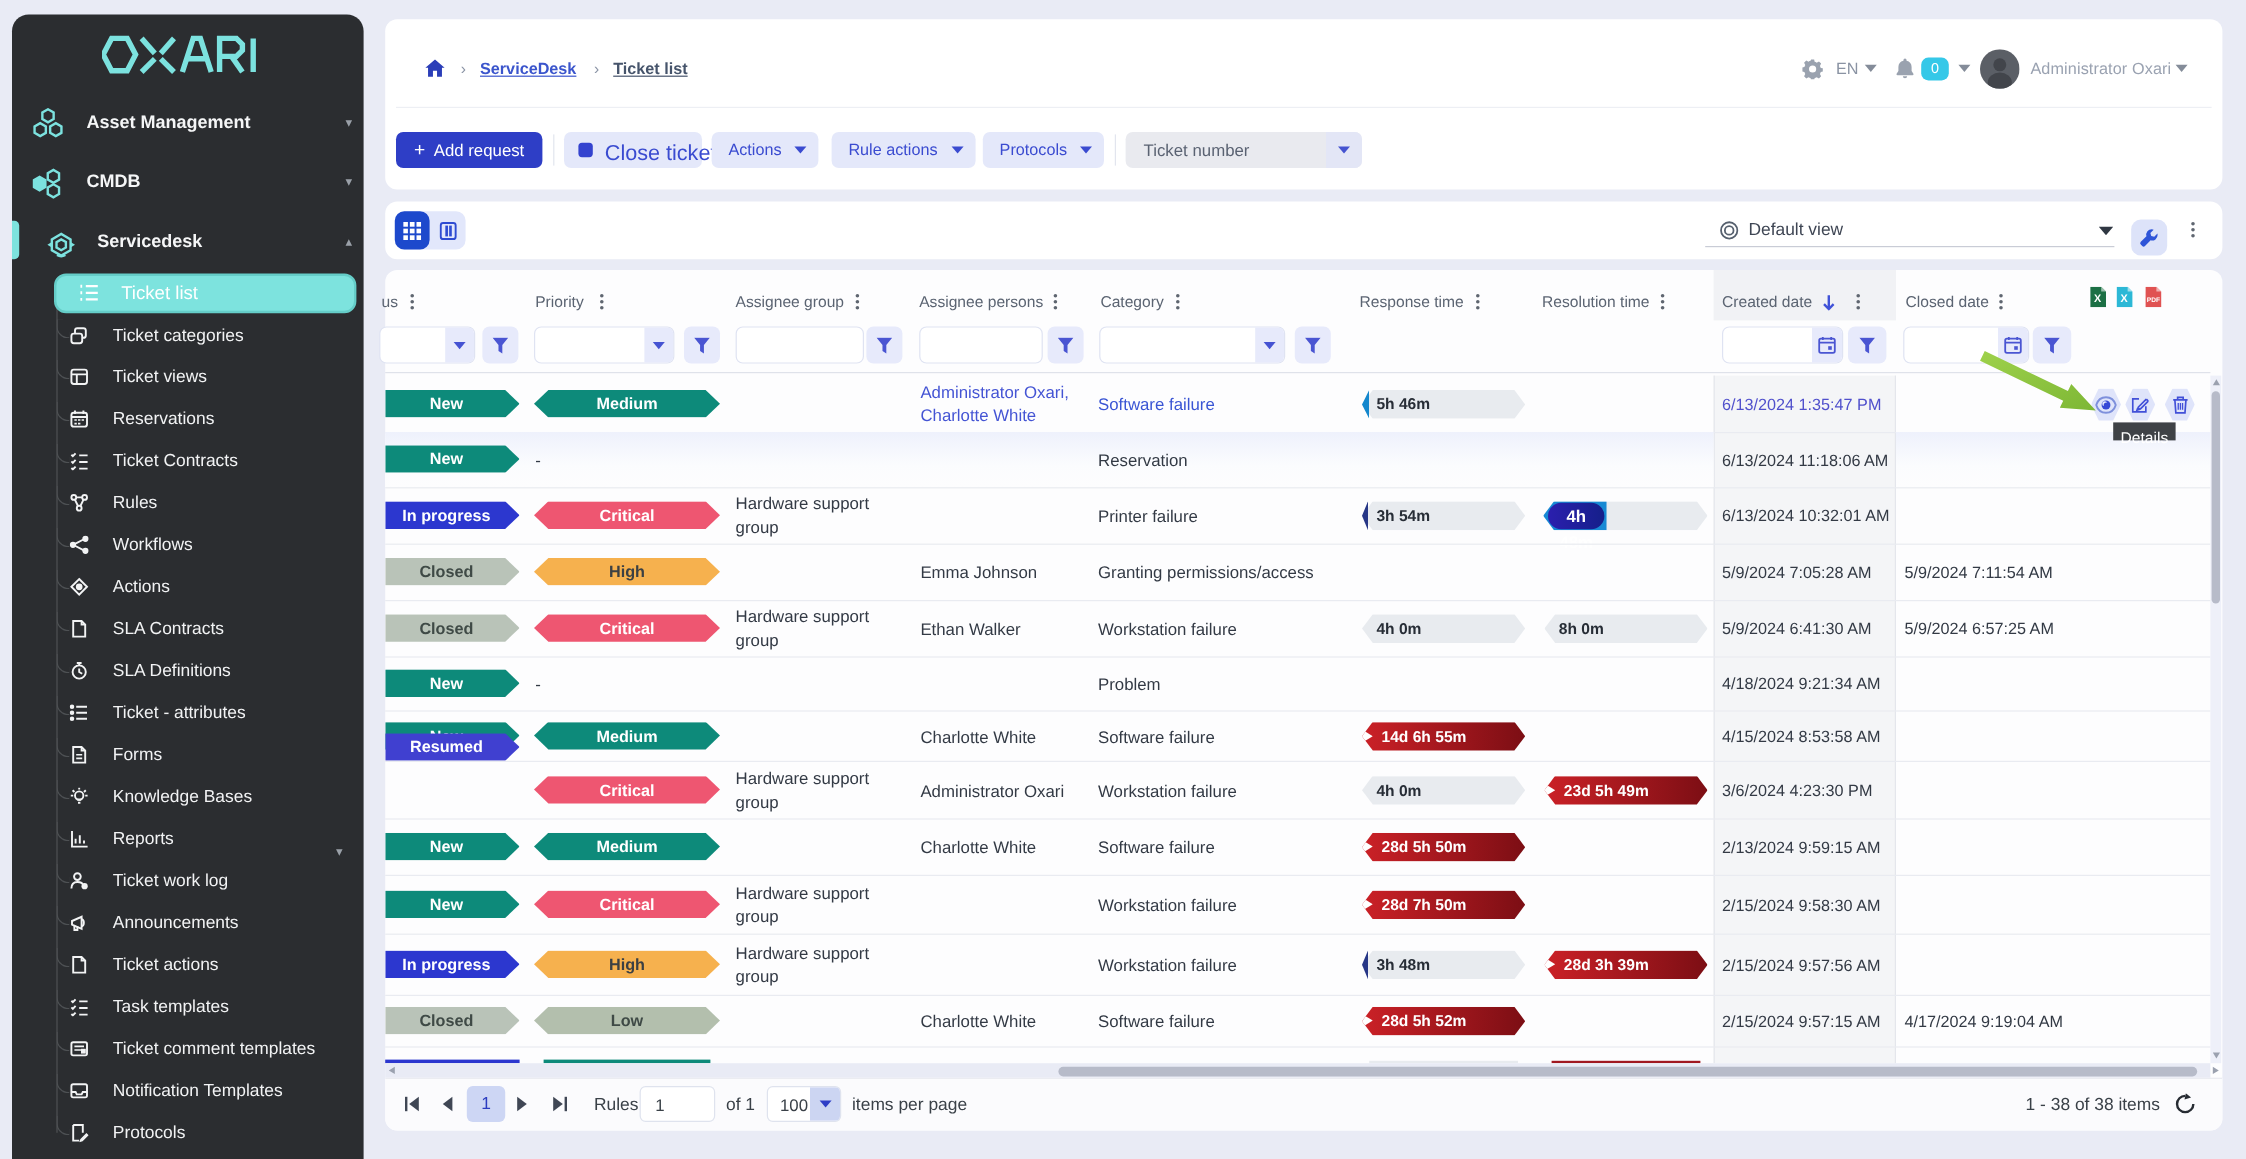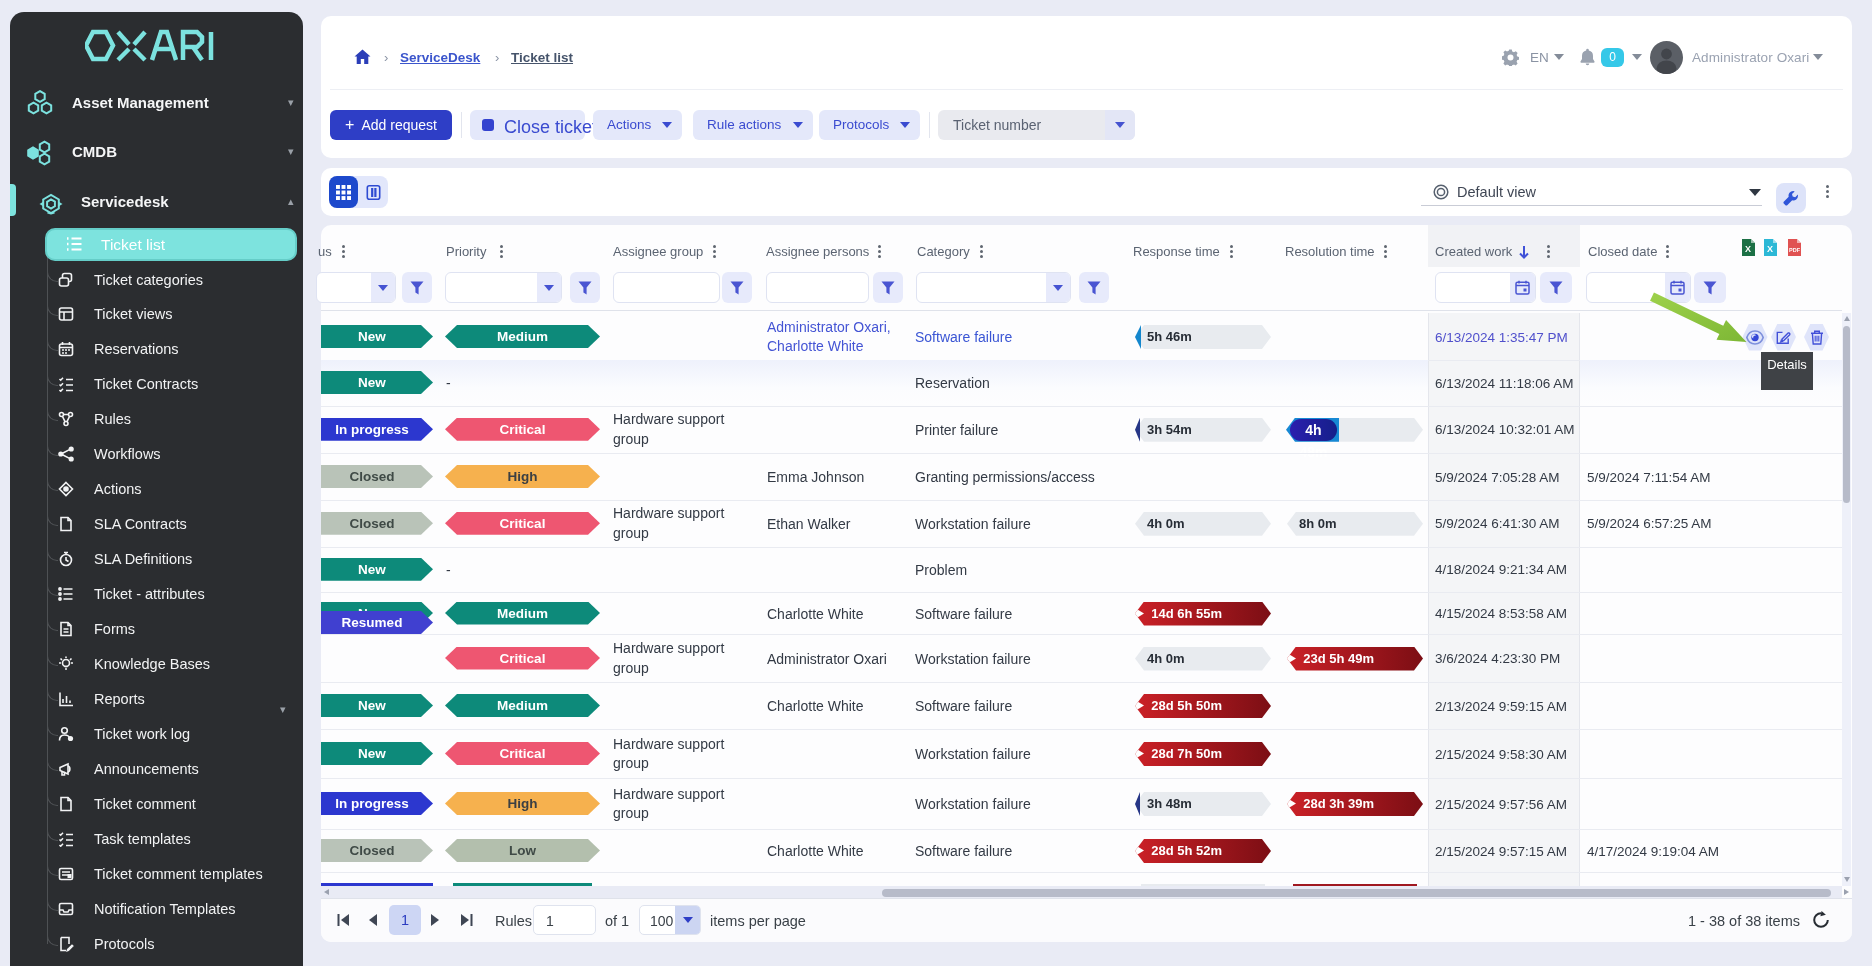--- a/index.html
+++ b/index.html
@@ -213,21 +213,21 @@
       </g>
     </svg>
 <div class="mi-sub" style="left:84px;top:749px">Announcements</div>
 <div class="treec" style="top:778px"></div>
 <svg class="abs" style="left:48px;top:784px" width="16" height="16" viewBox="0 0 16 16">
       <g stroke="#f2f3f4" stroke-width="1.6" fill="none">
         <path d="M3 1.5 h7 l3 3 V14.5 h-10 Z"></path>
         <path d="M10 1.5 V4.5 h3"></path>
       </g>
     </svg>
-<div class="mi-sub" style="left:84px;top:784px">Ticket comment</div>
+<div class="mi-sub" style="left:84px;top:784px">Ticket actions</div>
 <div class="treec" style="top:813px"></div>
 <svg class="abs" style="left:48px;top:819px" width="16" height="16" viewBox="0 0 16 16">
       <g stroke="#f2f3f4" stroke-width="1.6" fill="none">
         <path d="M1.5 3 l1.2 1.2 L5 1.8 M1.5 8.5 l1.2 1.2 L5 7.3 M1.5 14 l1.2 1.2 L5 12.8"></path>
         <path d="M8 3.5 h7 M8 9 h7 M8 14.5 h7"></path>
       </g>
     </svg>
 <div class="mi-sub" style="left:84px;top:819px">Task templates</div>
 <div class="treec" style="top:848px"></div>
 <svg class="abs" style="left:48px;top:854px" width="16" height="16" viewBox="0 0 16 16">
@@ -394,21 +394,21 @@
     <i></i>
     <i></i>
     <i></i>
   </div>
 <div class="htitle" style="left:1285px;top:244px">Resolution time</div>
 <div class="hdots" style="left:1384px;top:245px">
     <i></i>
     <i></i>
     <i></i>
   </div>
-<div class="htitle" style="left:1435px;top:244px">Created work</div>
+<div class="htitle" style="left:1435px;top:244px">Created date</div>
 <div class="hdots" style="left:1547px;top:245px">
     <i></i>
     <i></i>
     <i></i>
   </div>
 <svg class="abs" style="left:1518px;top:245px" width="12" height="14" viewBox="0 0 12 14">
     <path d="M6 1 V12 M2 8.5 L6 12.5 L10 8.5" stroke="#4052d8" stroke-width="2" fill="none"></path>
   </svg>
 <div class="htitle" style="left:1588px;top:244px">Closed date</div>
 <div class="hdots" style="left:1666px;top:245px">
@@ -615,21 +615,21 @@
       <path d="M12.6 2.6 L14.2 4.2 M5.6 9.6 L7.3 11.1 M5.6 9.6 L4.8 11.9 L7.3 11.1"></path>
     </g>
   </svg>
 <div class="hexbtn" style="left:1804.0px;top:323.5px"></div>
 <svg class="abs" style="left:1809.5px;top:329.5px" width="14" height="15" viewBox="0 0 14 15">
     <g stroke="#4250d8" stroke-width="1.4" fill="none">
       <path d="M1 3.2 h12 M4.7 3 V1.2 h4.6 V3 M2.4 3.4 L3.2 14 h7.6 L11.6 3.4"></path>
       <path d="M5.2 5.8 V11.4 M7 5.8 V11.4 M8.8 5.8 V11.4" stroke-width="1.1"></path>
     </g>
   </svg>
-<div class="abs" style="left:1761px;top:352px;width:52px;height:38px;background:#3f4246;color:#fff;font-size:13px;text-align:center;line-height:25px">Details</div>
+<div class="abs" style="left:1761px;top:352px;width:52px;height:15px;background:#3f4246;color:#fff;font-size:13px;text-align:center;line-height:25px">Details</div>
 <svg class="abs" style="left:1645px;top:284px" width="115" height="62" viewBox="0 0 115 62">
 <defs>
       <linearGradient id="ag" x1="0" y1="0" x2="1" y2="1">
         <stop offset="0" stop-color="#9ed14b"></stop>
         <stop offset="1" stop-color="#7db735"></stop>
       </linearGradient>
     </defs>
 <polygon points="8.95,8.54 78.25,41.84 81.07,35.98 101.5,58 71.53,55.82 74.35,49.96 5.05,16.66" fill="url(#ag)"></polygon>
   </svg>
 <div class="abs" style="left:1842px;top:313px;width:9px;height:573px;background:#eef0f9"></div>

